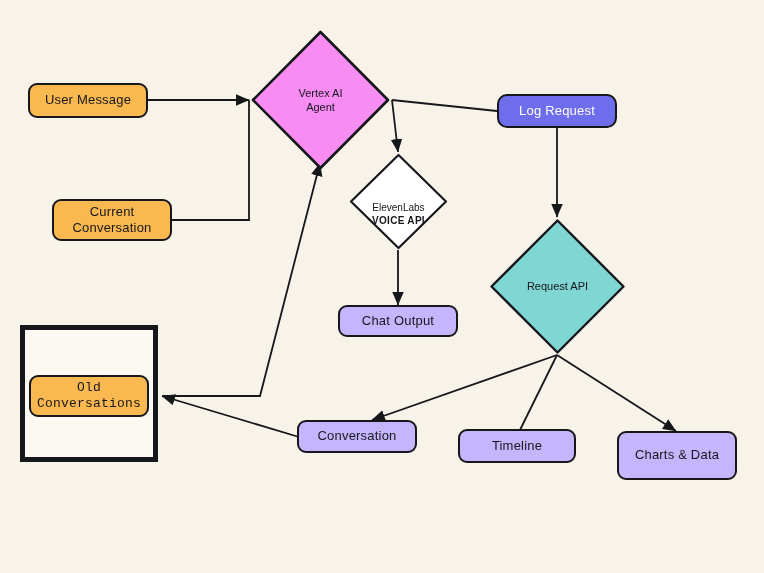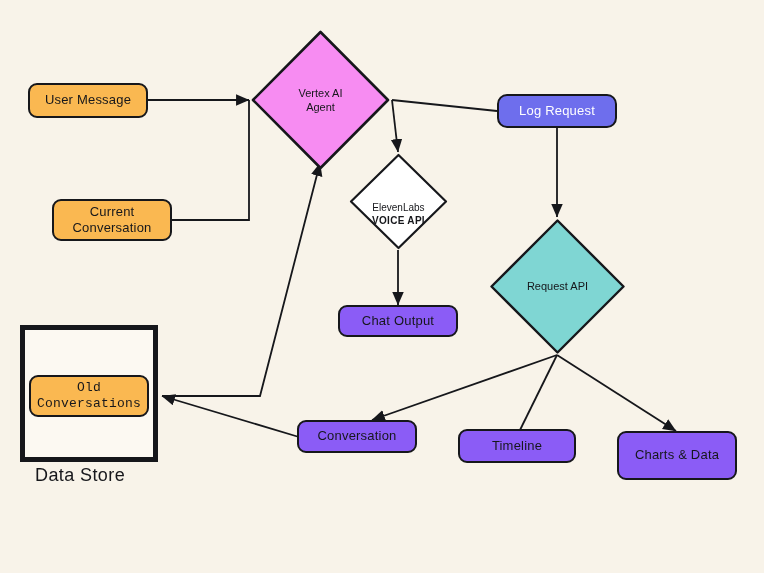--- a/index.html
+++ b/index.html
@@ -33,21 +33,21 @@
   .rbox {
     border: 2px solid #16171B;
     border-radius: 9px;
     font-size: 13px;
     color: #16171B;
     letter-spacing: .2px;
     line-height: 1.25;
     white-space: pre-line;
   }
   .rbox.orange { background: #FAB851; }
-  .rbox.blue   { background: #8b5cf6; }
+  .rbox.blue   { background: #c4b5fd; }
   .rbox.purple { background: #6E6EED; color: #FFFFFF; border-radius: 10px; }
 
   .diamond-wrap {
     position: absolute;
   }
   .diamond-shape {
     position: absolute;
     left: 0; top: 0;
     width: 100%;
     height: 100%;
@@ -115,21 +115,20 @@
     <path d="M557,355 L520,430" fill="none" stroke="#16171B" stroke-width="1.8"></path>
 
     <path d="M557,355 L676,431" fill="none" stroke="#16171B" stroke-width="1.8" marker-end="url(#arw)"></path>
 
     <path d="M299,437 L162,396" fill="none" stroke="#16171B" stroke-width="1.8" marker-end="url(#arw)"></path>
 
     <path d="M162,396 L260,396 L320,163" fill="none" stroke="#16171B" stroke-width="1.8" marker-end="url(#arw)"></path>
   </svg>
 
   <div class="store" style="left:20px; top:325px; width:138px; height:137px;"></div>
-  <div class="store-label" style="left:35px; top:465px;">Data Store</div>
 
   <div class="node rbox orange" style="left:28px; top:83px; width:120px; height:35px;text-align:center;">
     <span>User Message</span>
   </div>
 
   <div class="node rbox orange" style="left:28px; top:199px; width:120px; height:42px;margin-left:24px;">
     <span>Current
 Conversation</span>
   </div>
 

